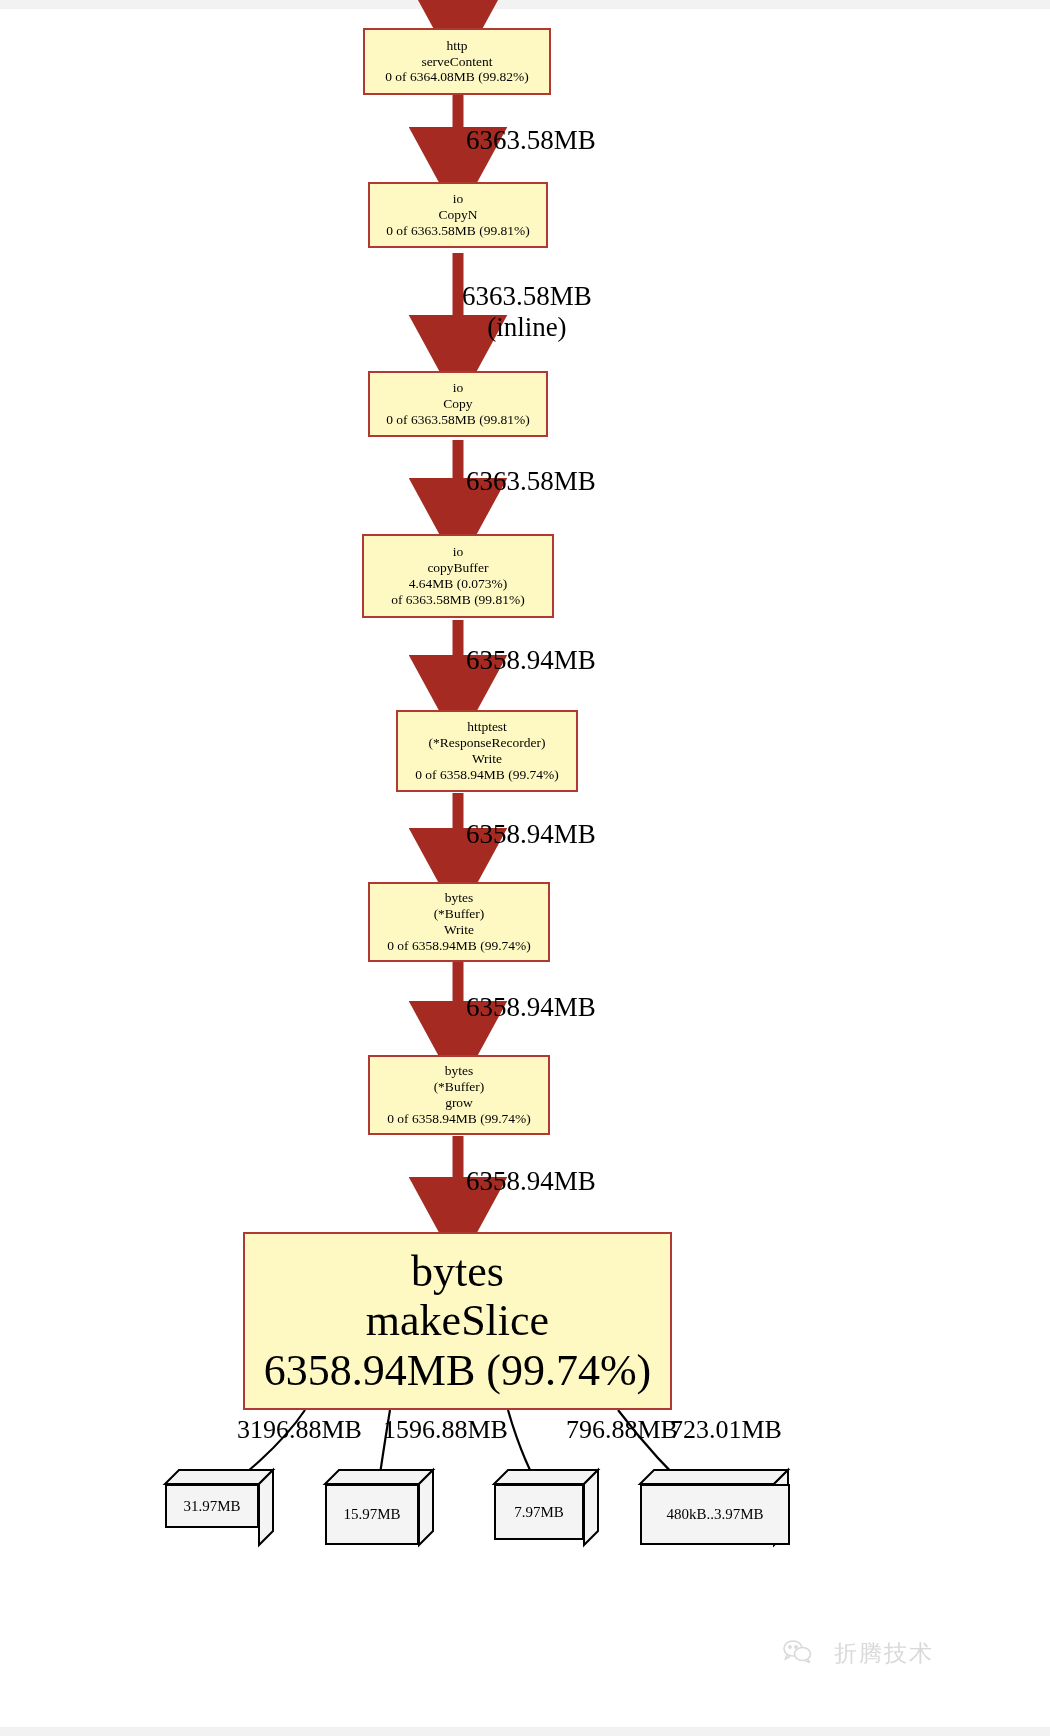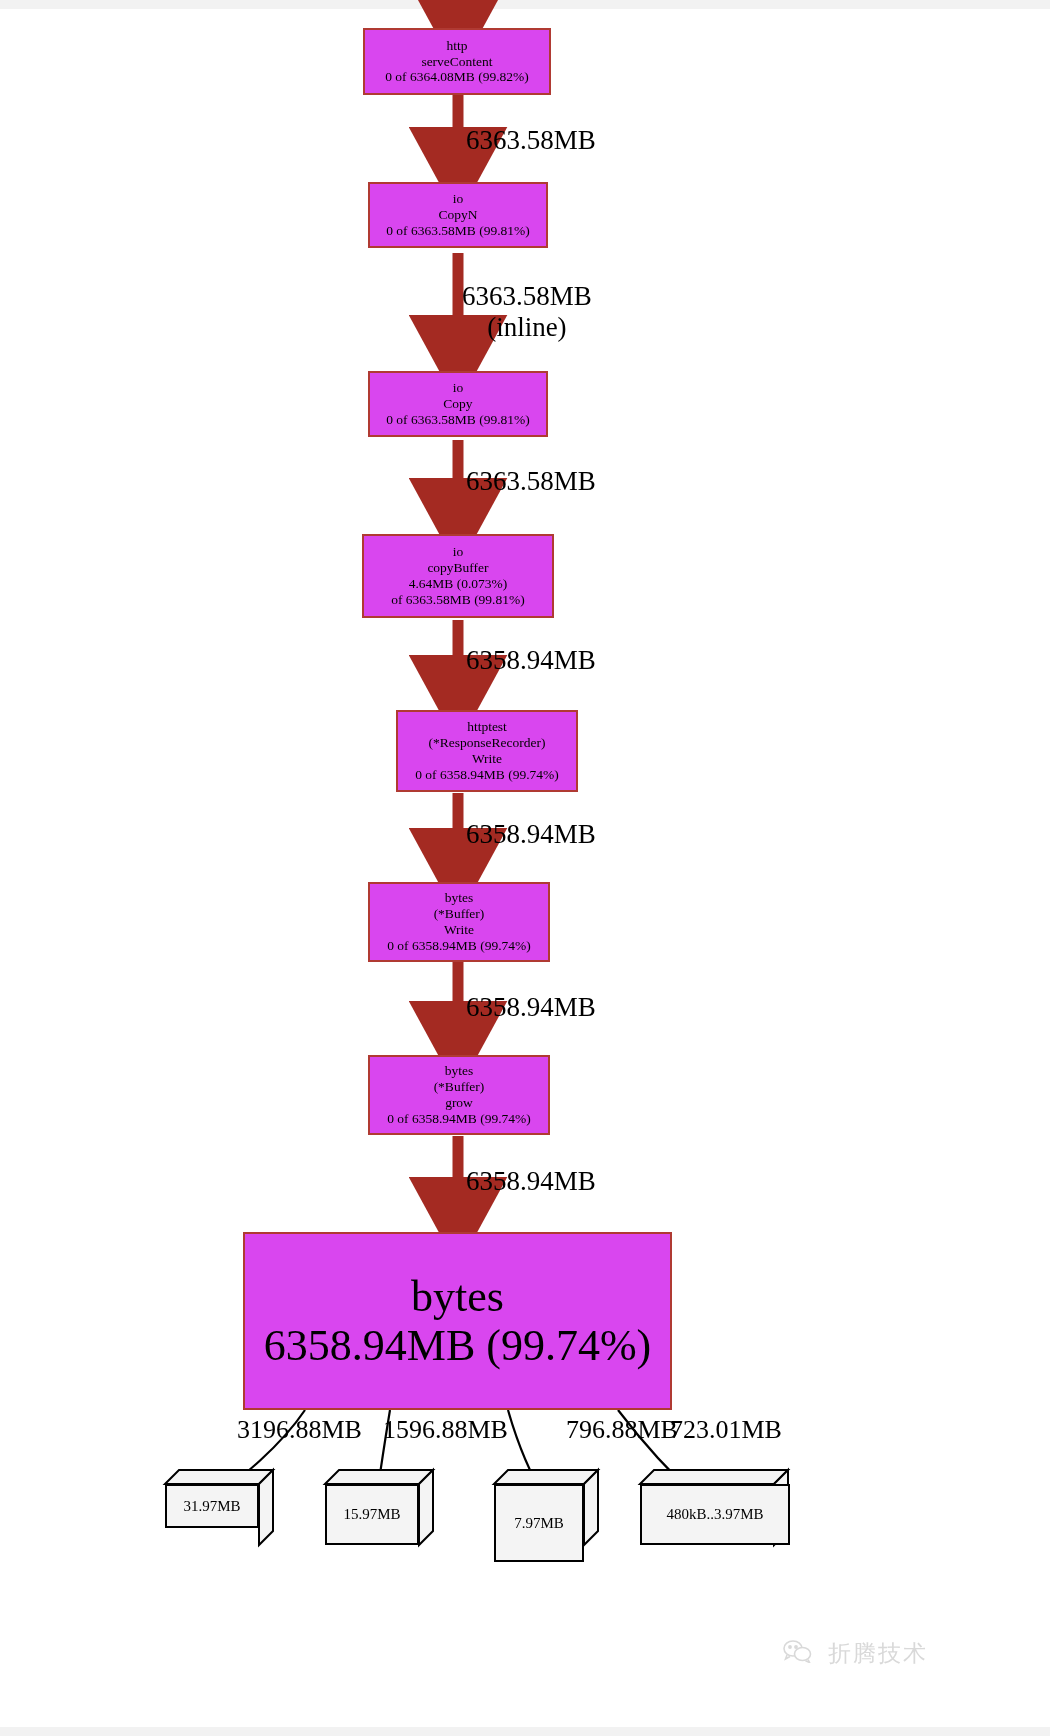--- a/index.html
+++ b/index.html
@@ -29,21 +29,21 @@
 
   #graph {
     position: absolute;
     inset: 0;
   }
 
   
   .node {
     position: absolute;
     box-sizing: border-box;
-    background: #d946ef;
+    background: #fef9c3;
     border: 2px solid #b03a33;
     display: flex;
     flex-direction: column;
     align-items: center;
     justify-content: center;
     text-align: center;
     color: #000;
     line-height: 1.18;
     z-index: 3;
   }
@@ -95,21 +95,21 @@
   .elabel.small { font-size: 26px; }
   .elabel .l2 { display: block; }
 
   
   .watermark {
     position: absolute;
     left: 782px;
     top: 1638px;
     display: flex;
     align-items: center;
-    gap: 16px;
+    gap: 22px;
     color: #d9d9d9;
     font-size: 23px;
     letter-spacing: 2px;
     font-family: "DejaVu Sans", sans-serif;
     z-index: 5;
     user-select: none;
   }
   .watermark .wm-text { white-space: nowrap; }
 </style>
 </head>
@@ -196,20 +196,21 @@
 
 <div class="node node-sm" style="left:368px; top:1055px; width:182px; height:80px;">
   <span class="ln">bytes</span>
   <span class="ln">(*Buffer)</span>
   <span class="ln">grow</span>
   <span class="ln">0 of 6358.94MB (99.74%)</span>
 </div>
 
 <div class="node node-big" style="left:243px; top:1232px; width:429px; height:178px;">
   <span class="ln">bytes</span>
+  <span class="ln">makeSlice</span>
   <span class="ln">6358.94MB (99.74%)</span>
 </div>
 
 <div class="elabel" style="left:466px; top:125px;">
   <span>6363.58MB</span>
 </div>
 
 <div class="elabel" style="left:462px; top:281px; text-align:center;">
   <span>6363.58MB</span>
   <span class="l2">(inline)</span>
@@ -260,21 +261,21 @@
 </div>
 
 <div class="leaf3d" style="left:325px; top:1470px; width:108px; height:75px;">
   <svg width="108" height="75">
     <polygon points="0,14 14,0 108,0 94,14" fill="#f4f4f4" stroke="#000" stroke-width="2"></polygon>
     <polygon points="94,14 108,0 108,61 94,75" fill="#f4f4f4" stroke="#000" stroke-width="2"></polygon>
   </svg>
   <div class="face">15.97MB</div>
 </div>
 
-<div class="leaf3d" style="left:494px; top:1470px; width:104px; height:92px;">
+<div class="leaf3d" style="left:494px; top:1470px; width:104px; height:70px;">
   <svg width="104" height="75">
     <polygon points="0,14 14,0 104,0 90,14" fill="#f4f4f4" stroke="#000" stroke-width="2"></polygon>
     <polygon points="90,14 104,0 104,61 90,75" fill="#f4f4f4" stroke="#000" stroke-width="2"></polygon>
   </svg>
   <div class="face">7.97MB</div>
 </div>
 
 <div class="leaf3d" style="left:640px; top:1470px; width:164px; height:75px;">
   <svg width="148" height="75">
     <polygon points="0,14 14,0 148,0 134,14" fill="#f4f4f4" stroke="#000" stroke-width="2"></polygon>

